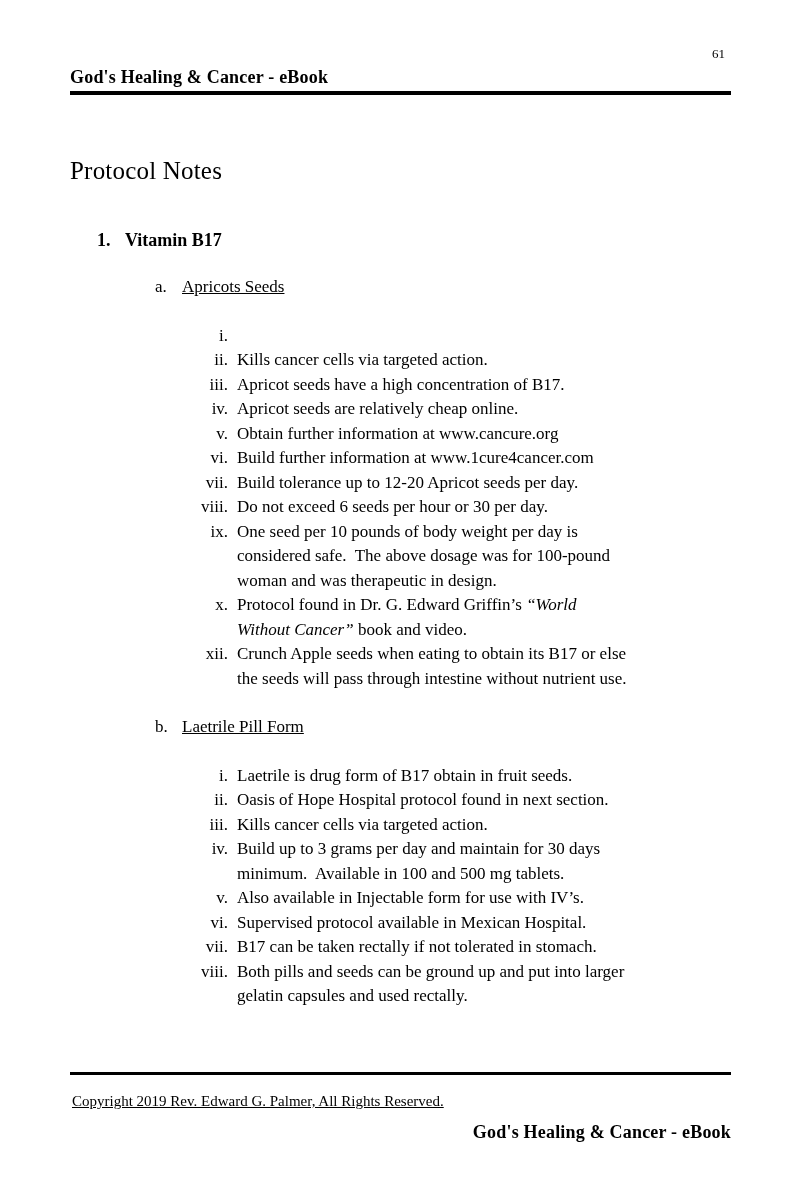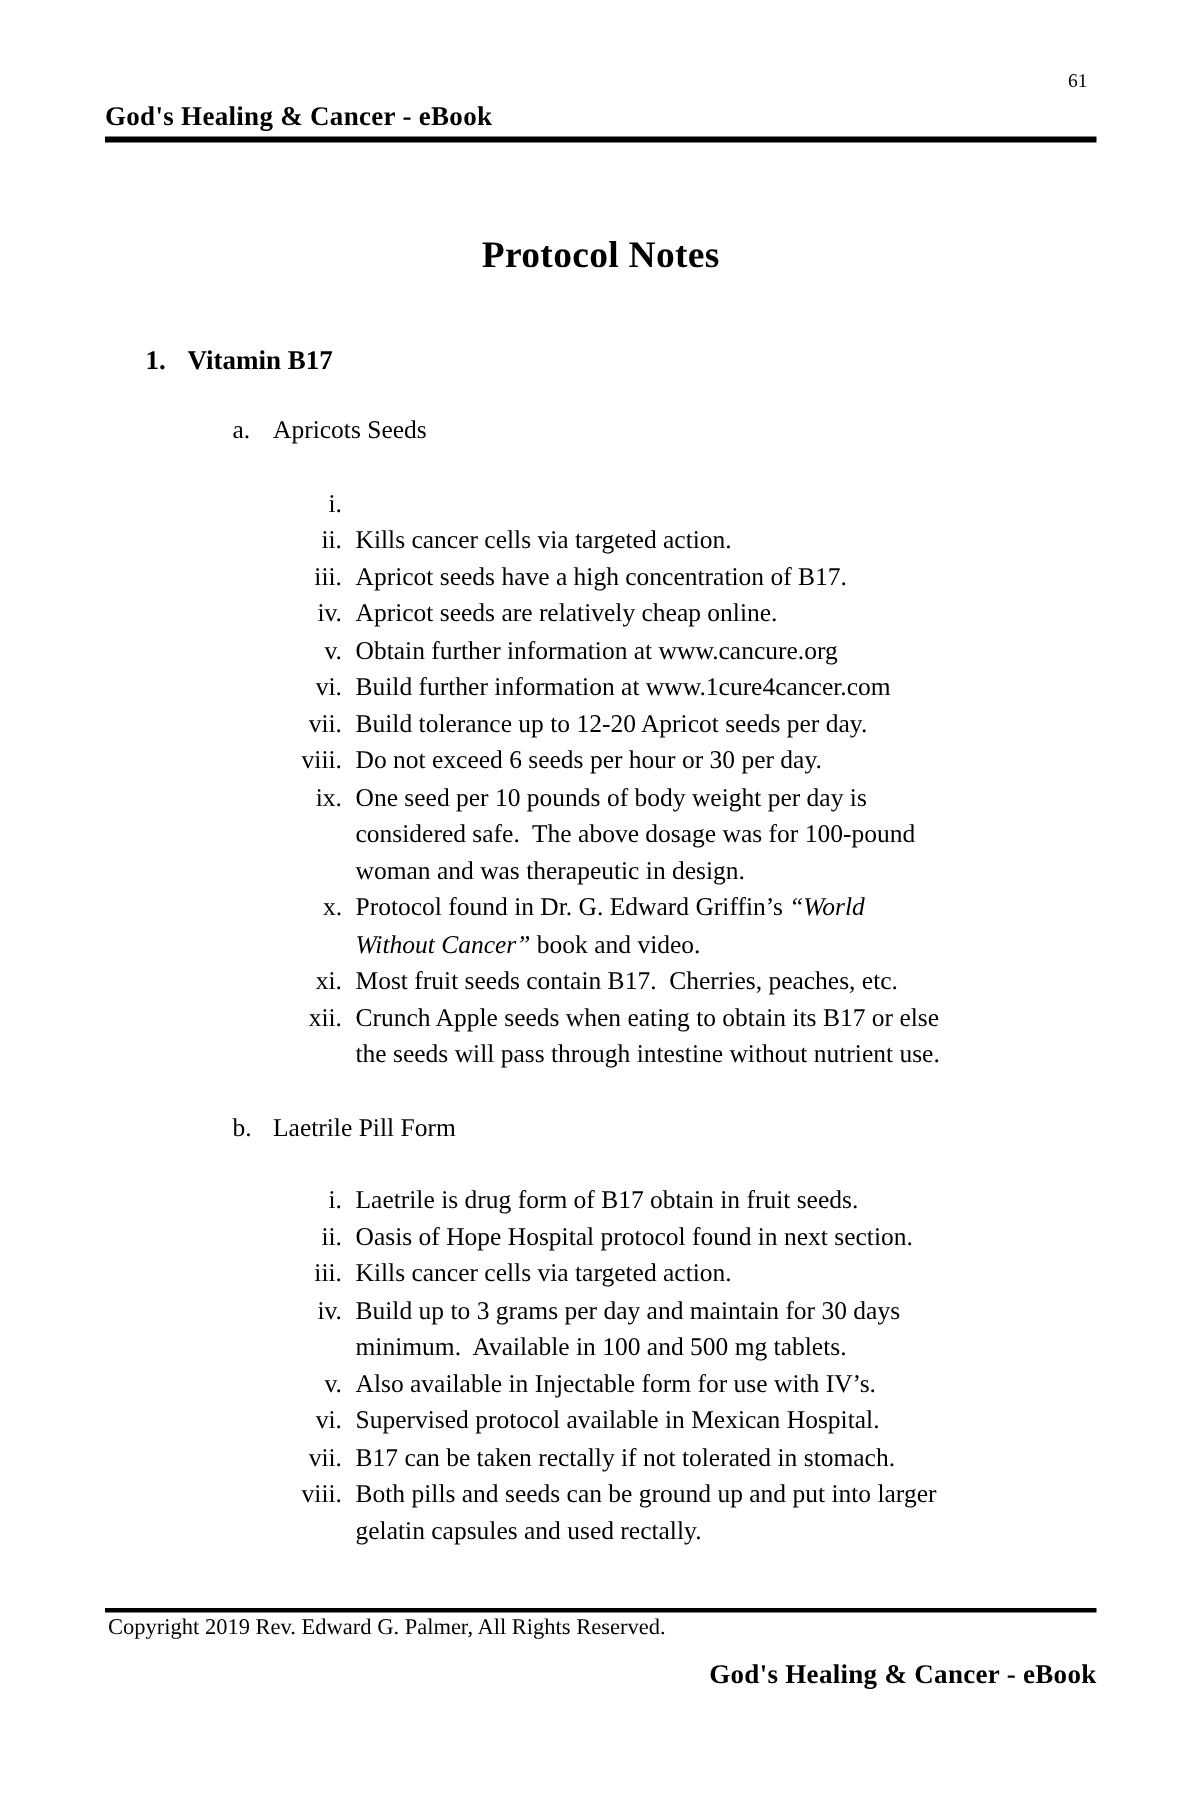--- a/index.html
+++ b/index.html
@@ -19,39 +19,39 @@
     padding-right:6px;
   }
   .hdr-title{
     font-weight:bold;font-size:18px;line-height:22px;
     margin-top:5px;letter-spacing:0.2px;
   }
   .rule{
     height:4px;background:#000;margin-top:3px;width:661px;
   }
   .doc-title{
-    text-align:center;font-weight:bold;font-size:25px;
+    text-align:left;font-weight:normal;font-size:25px;
     margin-top:62px;margin-bottom:44px;letter-spacing:0.2px;
   }
   .body-text{font-size:17px;line-height:24.5px;}
   .sec-line{display:flex;font-weight:bold;font-size:18px;line-height:22px;}
   .sec-num{width:28px;margin-left:27px;}
   .sub-line{display:flex;margin-top:24px;}
   .sub-letter{width:27px;margin-left:85px;}
-  .sub-heading{}
+  .sub-heading{text-decoration:underline;}
   .rlist{margin-top:24px;}
   .ritem{display:flex;}
   .rnum{width:158px;text-align:right;flex:none;}
   .rtext{margin-left:9px;width:506px;white-space:pre-wrap;}
   .it{font-style:italic;}
   .footer{
     position:absolute;left:70px;top:1072px;width:661px;
   }
   .footer .rule2{height:3px;background:#000;}
-  .copyright{font-size:15px;line-height:20px;margin-top:0;padding-left:2px;}
+  .copyright{font-size:15px;line-height:20px;margin-top:16px;padding-left:2px;text-decoration:underline;}
   .footer-title{
     font-weight:bold;font-size:18px;line-height:22px;
     text-align:right;margin-top:10px;letter-spacing:0.2px;
   }
 </style>
 </head>
 <body>
 
 <div class="page">
 
@@ -110,24 +110,20 @@
           <span class="rtext"><span>One seed per 10 pounds of body weight per day is
 considered safe.  The above dosage was for 100-pound
 woman and was therapeutic in design.</span></span>
         </div>
         <div class="ritem">
           <span class="rnum">x.</span>
           <span class="rtext"><span>Protocol found in Dr. G. Edward Griffin’s </span><span class="it">“World
 Without Cancer”</span><span> book and video.</span></span>
         </div>
         <div class="ritem">
-          <span class="rnum">xi.</span>
-          <span class="rtext"><span>Most fruit seeds contain B17.  Cherries, peaches, etc.</span></span>
-        </div>
-        <div class="ritem">
           <span class="rnum">xii.</span>
           <span class="rtext"><span>Crunch Apple seeds when eating to obtain its B17 or else
 the seeds will pass through intestine without nutrient use.</span></span>
         </div>
       </div>
 
     <div class="sub-line">
       <span class="sub-letter">b.</span>
       <span class="sub-heading">Laetrile Pill Form</span>
     </div>

